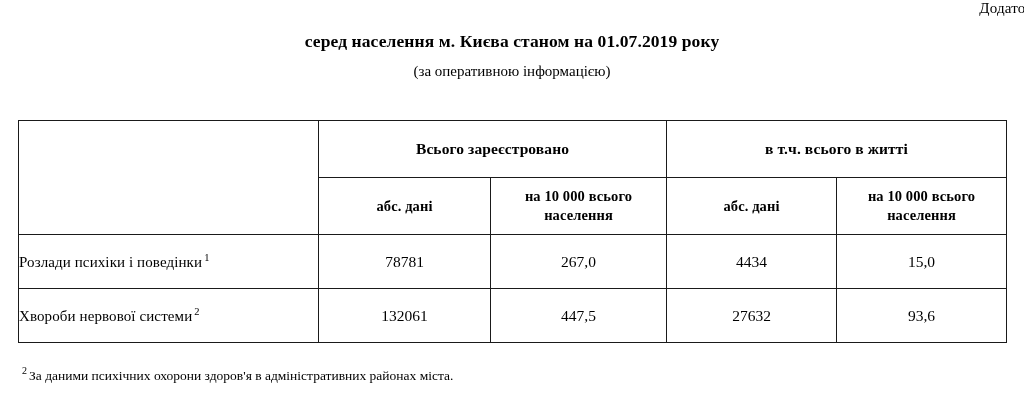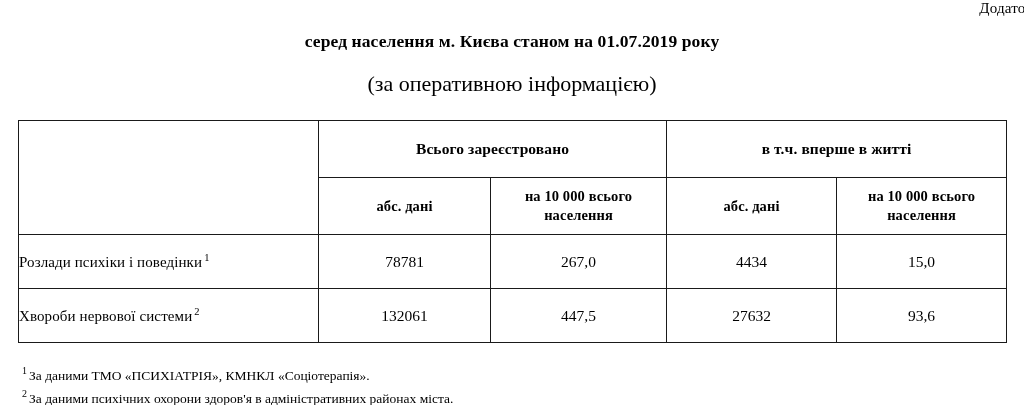--- a/index.html
+++ b/index.html
@@ -37,24 +37,24 @@
     width: 1024px;
     text-align: center;
   }
   .title-line {
     font-size: 17.5px;
     font-weight: bold;
     line-height: 23px;
     letter-spacing: 0.1px;
   }
   .subtitle-line {
-    font-size: 22px;
+    font-size: 15px;
     font-weight: normal;
     line-height: 22px;
-    margin-top: 20px;
+    margin-top: 7px;
   }
   table.main-table {
     position: absolute;
     top: 120px;
     left: 18px;
     width: 988px;
     border-collapse: collapse;
     table-layout: fixed;
   }
   table.main-table td,
@@ -138,21 +138,21 @@
       <col style="width:300px">
       <col style="width:172px">
       <col style="width:176px">
       <col style="width:170px">
       <col style="width:170px">
     </colgroup>
     <thead>
       <tr>
         <td class="corner-cell" rowspan="2"></td>
         <th class="group-head" colspan="2">Всього зареєстровано</th>
-        <th class="group-head" colspan="2">в т.ч. вперше в житті</th>
+        <th class="group-head" colspan="2">в т.ч. всього в житті</th>
       </tr>
       <tr>
         <th class="sub-head">абс. дані</th>
         <th class="sub-head">на 10 000 всього населення</th>
         <th class="sub-head">абс. дані</th>
         <th class="sub-head">на 10 000 всього населення</th>
       </tr>
     </thead>
     <tbody>
       <tr>
@@ -166,17 +166,16 @@
         <td class="row-label"><span>Хвороби нервової системи</span><span class="sup">2</span></td>
         <td class="num">132061</td>
         <td class="num">447,5</td>
         <td class="num">27632</td>
         <td class="num">93,6</td>
       </tr>
     </tbody>
   </table>
 
   <div class="footnotes">
-    <div class="footnote-line"><span class="fn-mark">1</span><span>За даними ТМО «ПСИХІАТРІЯ», КМНКЛ «Соціотерапія».</span></div>
     <div class="footnote-line"><span class="fn-mark">2</span><span>За даними психічних охорони здоров'я в адміністративних районах міста.</span></div>
   </div>
 
 </div>
 
 </body></html>

